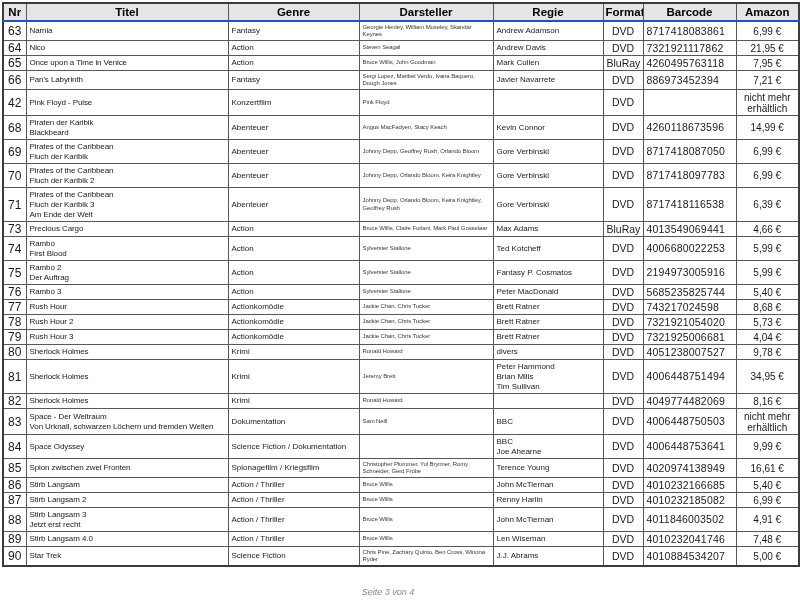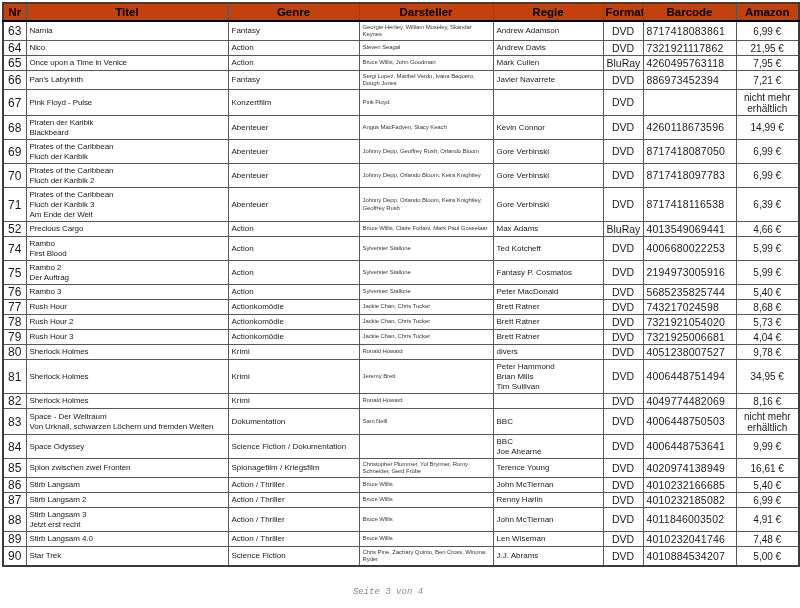--- a/index.html
+++ b/index.html
@@ -20,22 +20,22 @@
     table-layout: fixed;
     border: 2px solid #3c3c3c;
   }
   th, td {
     border: 1px solid #585858;
     vertical-align: middle;
     white-space: pre-line;
     overflow: hidden;
   }
   thead th {
-    background: #c2410c;
-    border-bottom: 2px solid #000000;
+    background: #e5e5e5;
+    border-bottom: 2px solid #1d4ed8;
     font-size: 11.5px;
     font-weight: bold;
     text-align: center;
     padding: 2px 2px;
     color: #000000;
   }
   td { padding: 1.5px 3px; font-size: 8px; line-height: 10px; }
 
   td.c-nr      { text-align: center; font-size: 12px; }
   td.c-titel   { letter-spacing: -0.1px; margin-top: 39px; }
@@ -46,21 +46,20 @@
   td.c-barcode { font-size: 10.5px; line-height: 11px; letter-spacing: 0.2px; }
   td.c-amazon  { text-align: center; font-size: 10px; line-height: 11px; margin-left: 44px; }
 
   .footer {
     position: absolute;
     left: 0; top: 587px; width: 776px;
     text-align: center;
     font-size: 9px;
     font-style: italic;
     color: #8a8a8a;
-    font-family: Liberation Mono, monospace;
   }
 </style>
 </head>
 <body>
 
 <div class="page">
 
   <table class="movies">
     <colgroup>
       <col style="width:23px">
@@ -123,21 +122,21 @@
     <td class="c-titel">Pan's Labyrinth</td>
     <td class="c-genre">Fantasy</td>
     <td class="c-darsteller">Sergi Lopez, Maribel Verdu, Ivana Baquero, Dough Jones</td>
     <td class="c-regie">Javier Navarrete</td>
     <td class="c-format">DVD</td>
     <td class="c-barcode">886973452394</td>
     <td class="c-amazon">7,21 €</td>
   </tr>
 
   <tr>
-    <td class="c-nr">67</td>
+    <td class="c-nr">42</td>
     <td class="c-titel">Pink Floyd - Pulse</td>
     <td class="c-genre">Konzertfilm</td>
     <td class="c-darsteller">Pink Floyd</td>
     <td class="c-regie"></td>
     <td class="c-format">DVD</td>
     <td class="c-barcode"></td>
     <td class="c-amazon">nicht mehr erhältlich</td>
   </tr>
 
   <tr>
@@ -184,21 +183,21 @@
     <td class="c-genre">Abenteuer</td>
     <td class="c-darsteller">Johnny Depp, Orlando Bloom, Keira Knightley, Geoffrey Rush</td>
     <td class="c-regie">Gore Verbinski</td>
     <td class="c-format">DVD</td>
     <td class="c-barcode">8717418116538</td>
     <td class="c-amazon">6,39 €</td>
   </tr>
 
 
   <tr>
-    <td class="c-nr">52</td>
+    <td class="c-nr">73</td>
     <td class="c-titel">Precious Cargo</td>
     <td class="c-genre">Action</td>
     <td class="c-darsteller">Bruce Willis, Claire Forlani, Mark Paul Gosselaar</td>
     <td class="c-regie">Max Adams</td>
     <td class="c-format">BluRay</td>
     <td class="c-barcode">4013549069441</td>
     <td class="c-amazon">4,66 €</td>
   </tr>
 
   <tr>

